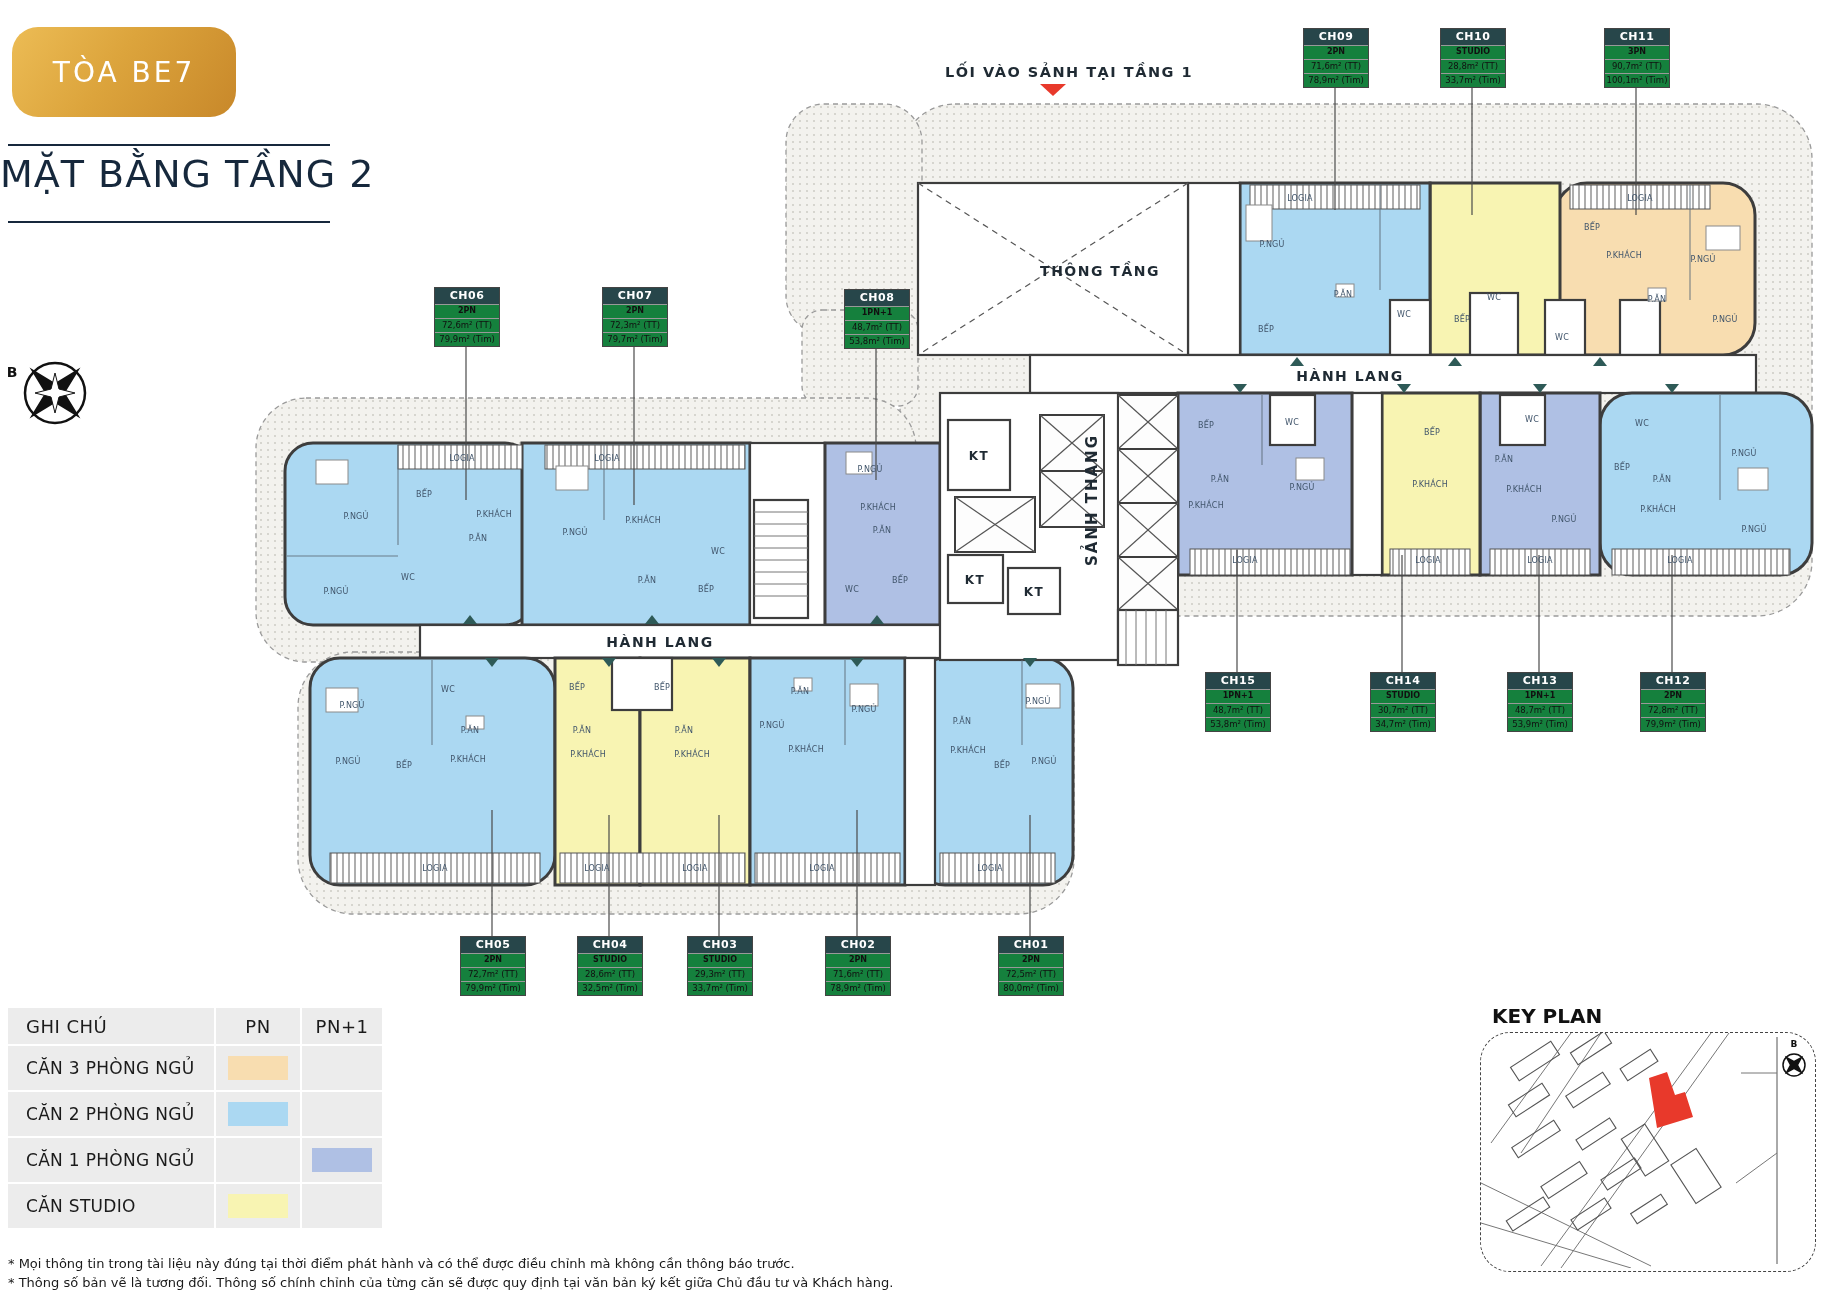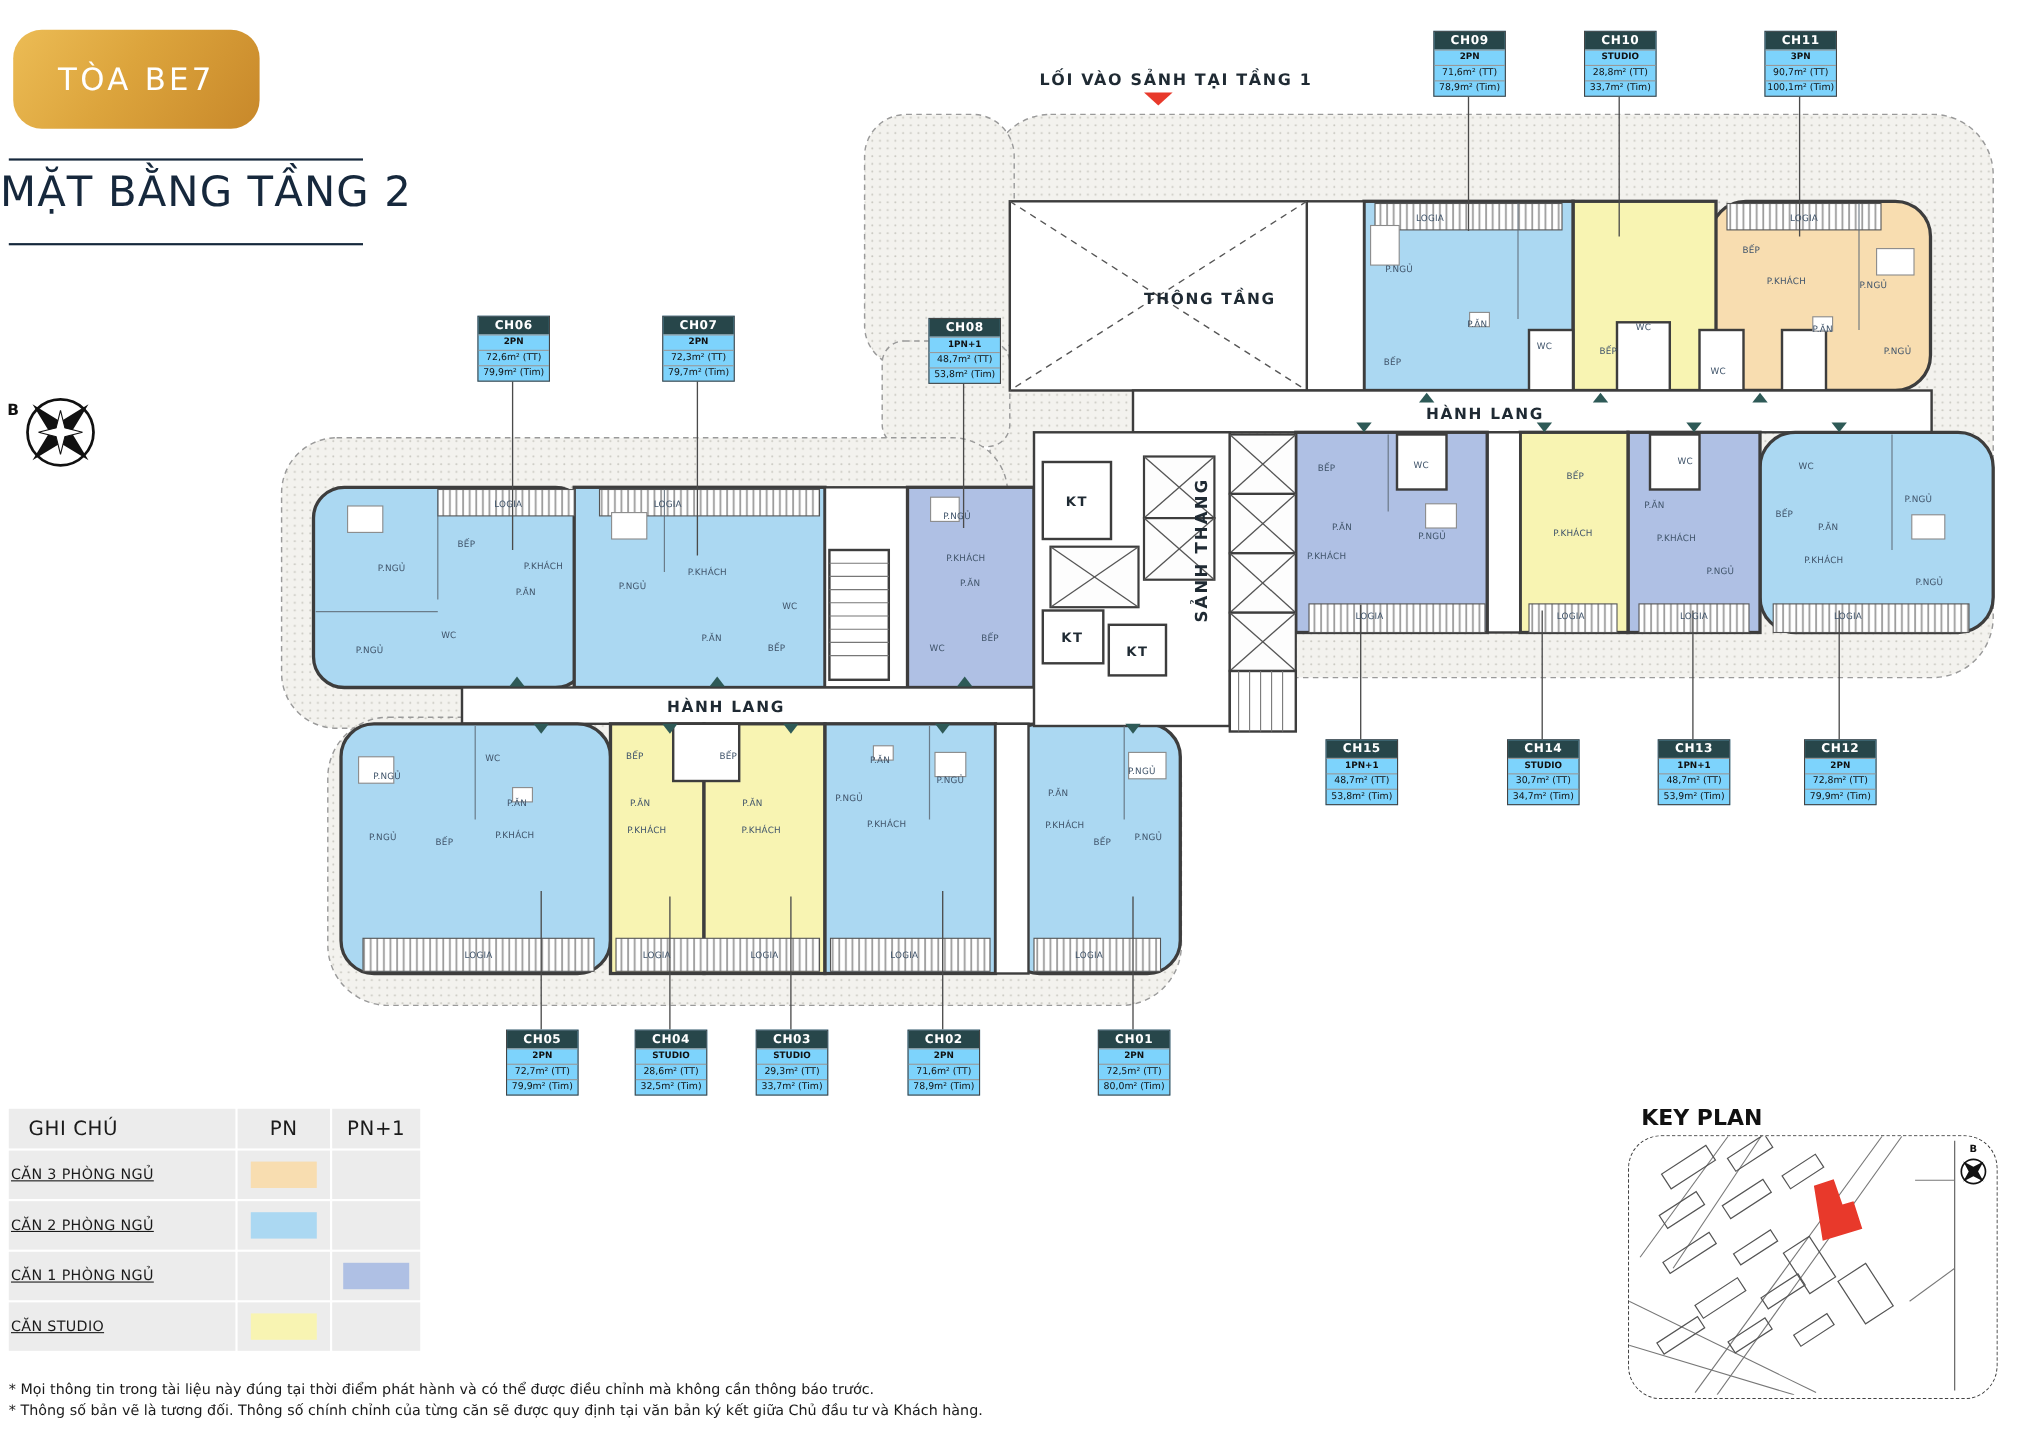--- a/index.html
+++ b/index.html
@@ -12,34 +12,34 @@
          background:linear-gradient(125deg,#ecbc55 0%,#dca43c 45%,#c8882a 100%);
          color:#fff;font-size:28px;font-weight:400;letter-spacing:3px;
          display:flex;align-items:center;justify-content:center;}
   .rule{position:absolute;left:8px;width:322px;background:#16283c;}
   .rule1{top:144px;height:2px;}
   .rule2{top:221px;height:2px;}
   .page-title{position:absolute;left:0;top:152px;font-size:38px;font-weight:400;
               color:#16283c;letter-spacing:1px;white-space:nowrap;}
 
   
-  .unit-label{position:absolute;width:64px;border:1.5px solid #444;background:#7dd3fc;
+  .unit-label{position:absolute;width:64px;border:1.5px solid #444;background:#15803d;
               text-align:center;z-index:6;font-size:8.5px;line-height:1.3;color:#111;}
   .ul-head{background:#27464a;color:#fff;font-weight:bold;font-size:11px;letter-spacing:.5px;padding:1px 0;}
   .ul-type{font-weight:bold;font-size:8px;border-top:1px solid #999;padding:1px 0;}
   .ul-row{border-top:1px solid #999;padding:1px 0;white-space:nowrap;}
 
   
   .legend{position:absolute;left:8px;top:1008px;width:374px;display:grid;
           grid-template-columns:206px 84px 80px;gap:2px;z-index:6;}
   .lg-cell{background:#ececec;display:flex;align-items:center;height:44px;}
   .lg-head{height:36px;font-size:18px;letter-spacing:.5px;color:#1b1b1b;}
   .lg-title{padding-left:18px;}
   .lg-center{justify-content:center;}
-  .lg-label{padding-left:2px;font-size:13px;letter-spacing:.3px;color:#1b1b1b;text-decoration:underline;}
+  .lg-label{padding-left:18px;font-size:17px;letter-spacing:.3px;color:#1b1b1b;}
   .swatch{display:block;width:60px;height:24px;margin:auto;}
 
   
   .keyplan-title{position:absolute;left:1492px;top:1004px;font-size:20px;font-weight:800;color:#111;z-index:6;}
   .keyplan-box{position:absolute;left:1480px;top:1032px;width:334px;height:238px;
                border:1.6px dashed #444;border-radius:30px;z-index:6;background:#fff;}
 
   
   .footnote{position:absolute;left:8px;font-size:13px;color:#1a1a1a;white-space:nowrap;z-index:6;}
   .fn1{top:1256px;} .fn2{top:1275px;}

